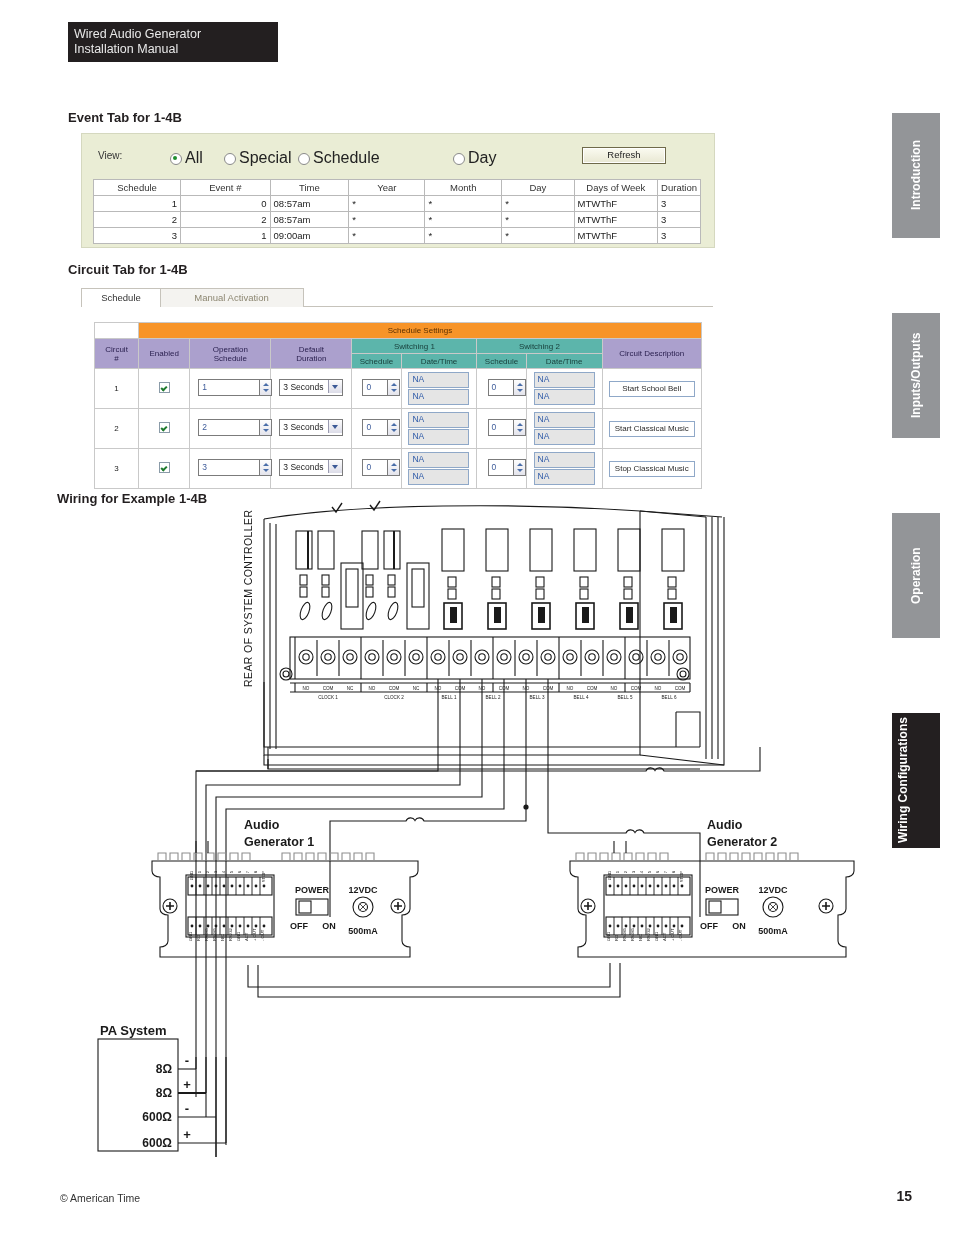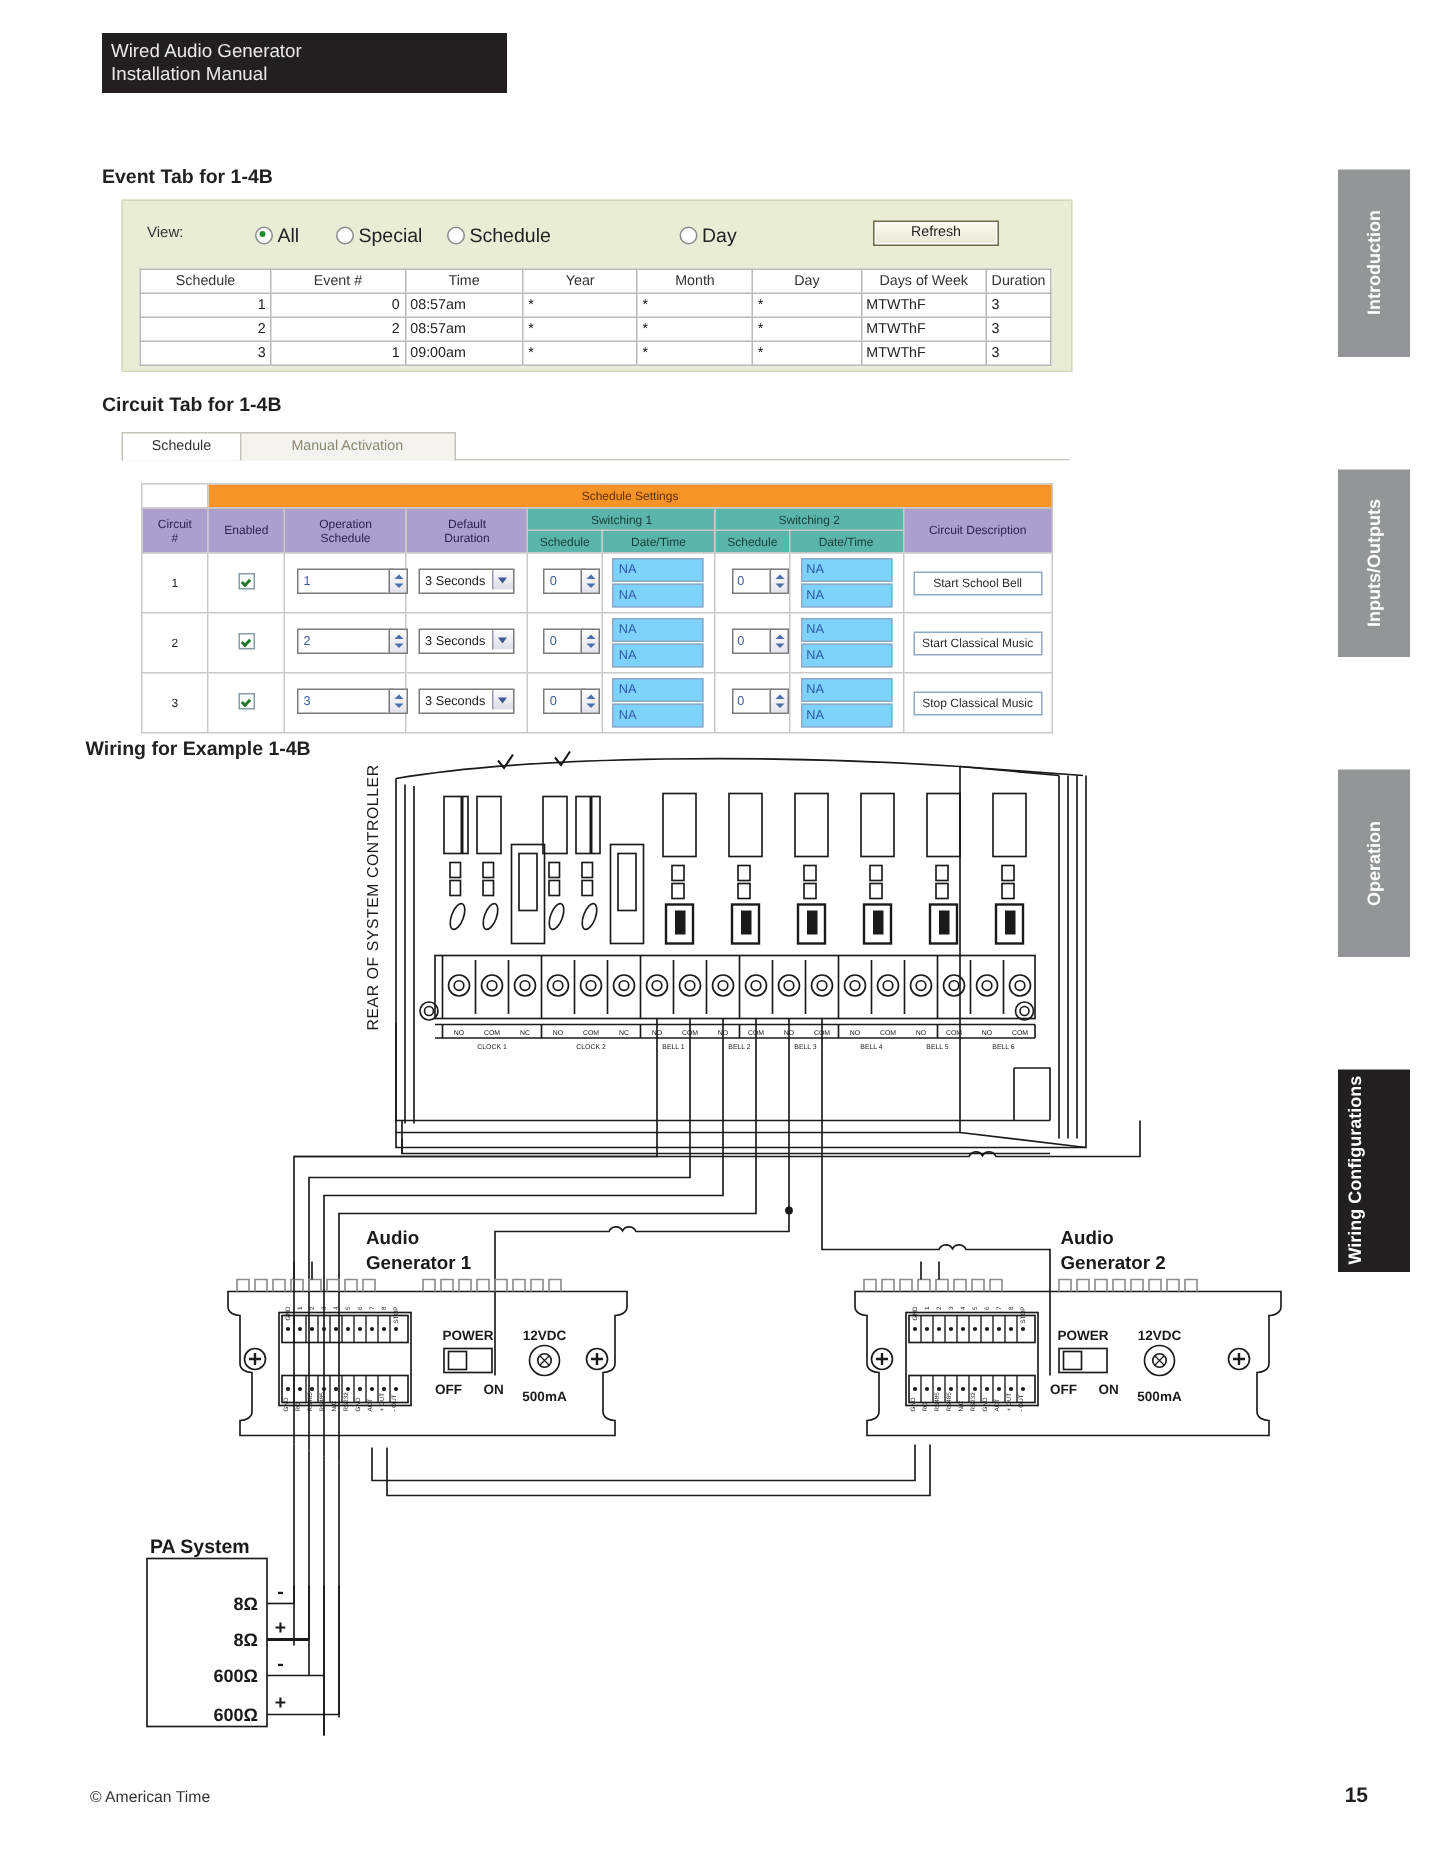--- a/index.html
+++ b/index.html
@@ -3,33 +3,33 @@
 <meta charset="utf-8">
 <style>
   html,body{margin:0;padding:0;}
   body{
     width:954px;height:1235px;background:#fff;position:relative;
     font-family:"Liberation Sans", sans-serif;color:#1a1a1a;overflow:hidden;
   }
   .page{position:absolute;inset:0;}
 
   
-  .hdr-block{position:absolute;left:68px;top:22px;width:270px;height:40px;background:#231f20;}
+  .hdr-block{position:absolute;left:68px;top:22px;width:210px;height:40px;background:#231f20;}
   .hdr-block div{color:#e9e9e9;font-size:12.5px;line-height:15px;padding-left:6px;}
   .hdr-block div:first-child{padding-top:5px;}
   .page-title{position:absolute;right:42px;top:23px;font-size:25.5px;font-weight:bold;letter-spacing:-.3px;color:#231f20;}
 
   
   .sec-h{position:absolute;font-size:13px;font-weight:bold;color:#231f20;}
 
   
   .evt-panel{position:absolute;left:81px;top:133px;width:632px;height:113px;background:#eaedd5;border:1px solid #d5d8bf;}
   .evt-view{position:absolute;left:16px;top:13px;width:600px;height:20px;font-size:10px;color:#333;}
   .evt-view .lbl{position:absolute;left:0;top:3px;}
-  .rad{position:absolute;top:2px;font-size:13px;color:#222;white-space:nowrap;}
+  .rad{position:absolute;top:2px;font-size:16px;color:#222;white-space:nowrap;}
   .rad i{display:inline-block;width:10px;height:10px;border:1px solid #8a8a8a;border-radius:50%;background:#fff;vertical-align:-2px;margin-right:3px;position:relative;}
   .rad.on i::after{content:"";position:absolute;left:2px;top:2px;width:4px;height:4px;border-radius:50%;background:#1f8f2f;}
   .btn-refresh{position:absolute;left:484px;top:0;width:82px;height:15px;border:1px solid #6f6a4a;
     background:linear-gradient(#fbfbf1,#e8e7d2);font-size:9.5px;color:#222;text-align:center;line-height:14px;
     box-shadow:inset 0 0 0 1px #fff;}
 
   .evt-table{position:absolute;left:11px;top:45px;width:608px;border:1px solid #9dbcd0;border-collapse:collapse;background:#fff;}
   .evt-table td,.evt-table th{border:1px solid #b9b9b9;font-size:9.5px;color:#222;height:15px;padding:0 3px;font-weight:normal;}
   .evt-table thead td{background:#fff;text-align:center;color:#333;}
   .evt-table .num{text-align:right;}
@@ -59,21 +59,21 @@
   .spin span{position:absolute;left:3px;top:2px;font-size:8.5px;color:#3e5c9a;}
   .spin .ar{position:absolute;right:-11px;width:11px;height:15px;top:-1px;border:1px solid #7b7b7b;background:linear-gradient(#fdfdfd,#e4e4ec);}
   .spin .ar::before,.spin .ar::after{content:"";position:absolute;left:3px;border-left:3px solid transparent;border-right:3px solid transparent;}
   .spin .ar::before{top:3px;border-bottom:3px solid #4a6ea9;}
   .spin .ar::after{bottom:3px;border-top:3px solid #4a6ea9;}
   .spin.sm{width:26px;}
   .sel-box{position:relative;display:inline-block;width:62px;height:15px;border:1px solid #7b7b7b;background:#fff;}
   .sel-box span{position:absolute;left:3px;top:2px;font-size:8.5px;color:#222;}
   .sel-box em{position:absolute;right:0;top:0;width:13px;height:13px;background:linear-gradient(#fdfdfd,#dcdce8);border-left:1px solid #9a9ab0;}
   .sel-box em::after{content:"";position:absolute;left:3px;top:5px;border-left:3.5px solid transparent;border-right:3.5px solid transparent;border-top:4px solid #3c5a96;}
-  .na{display:block;width:56px;height:14px;border:1px solid #8fa8c8;background:#7dd3fc;font-size:8.5px;color:#2e5aa8;text-align:left;padding-left:3px;line-height:13px;margin:1px auto;}
+  .na{display:block;width:56px;height:14px;border:1px solid #8fa8c8;background:#e5e5e5;font-size:8.5px;color:#2e5aa8;text-align:left;padding-left:3px;line-height:13px;margin:1px auto;}
   .desc{display:inline-block;width:84px;height:14px;border:1px solid #8fa8c8;background:#fff;font-size:8px;color:#2b2b2b;line-height:13px;text-align:center;}
 
   
   .side{position:absolute;right:14px;width:48px;background:#939598;}
   .side span{display:block;writing-mode:vertical-rl;transform:rotate(180deg);color:#fff;font-size:12px;font-weight:bold;
     white-space:nowrap;text-align:center;height:100%;line-height:48px;}
   .side.act{background:#231f20;}
   .side.act span{line-height:22px;}
 
   

